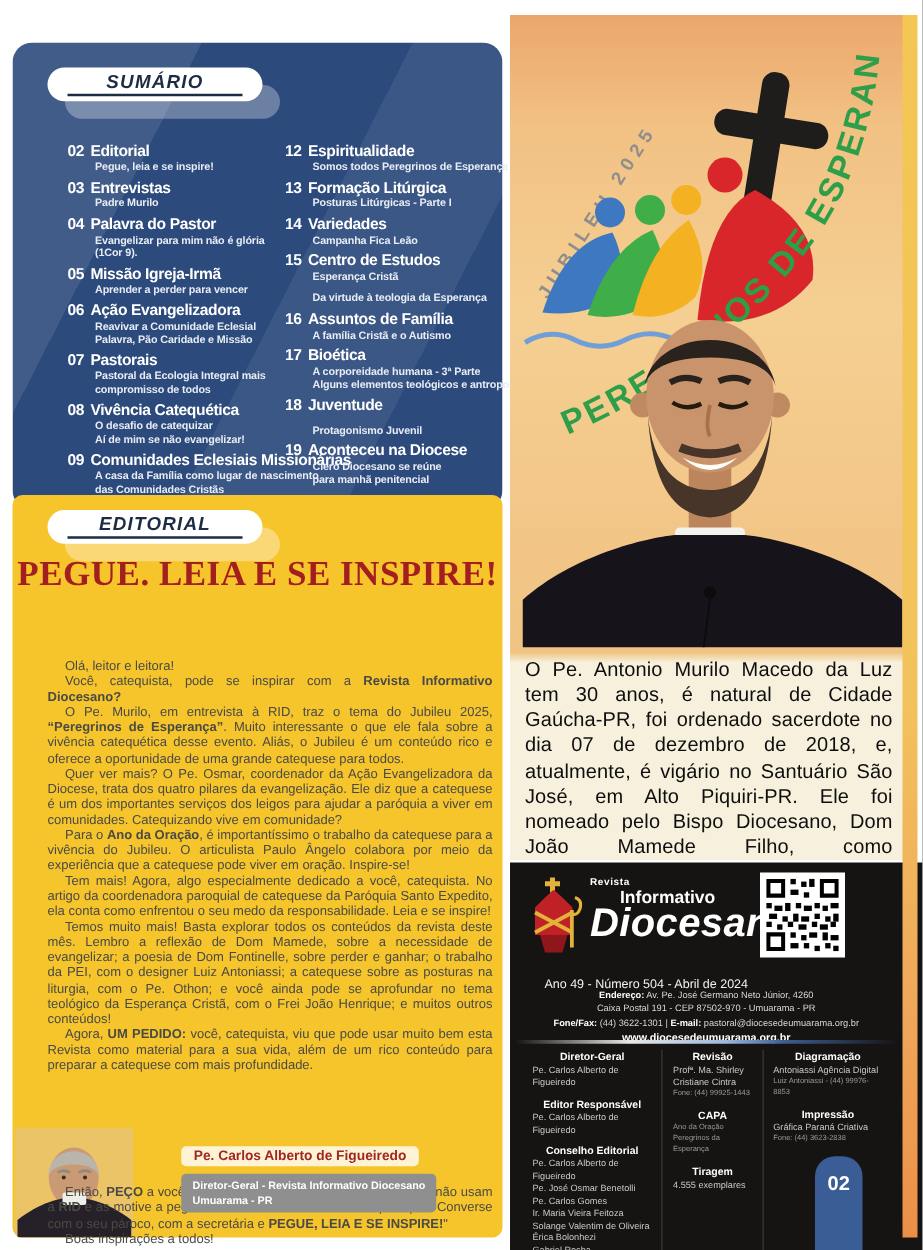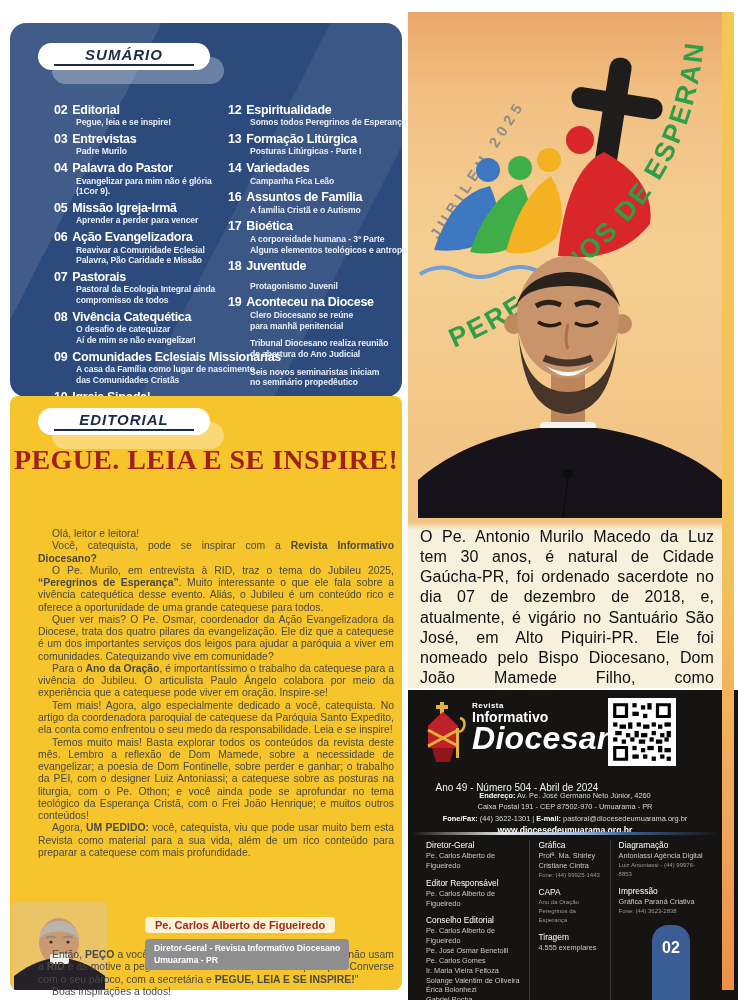--- a/index.html
+++ b/index.html
@@ -1,20 +1,20 @@
 <!DOCTYPE html>
 <html><head>
 <meta charset="utf-8">
 <style>
   html,body{margin:0;padding:0;background:#888;}
   .page{position:relative;width:738px;height:1000px;background:#ffffff;overflow:hidden;
         font-family:"Liberation Sans",sans-serif;}
 
   
-  .panel-blue{position:absolute;left:10px;top:23px;width:392px;height:374px;border-radius:16px;
+  .panel-blue{position:absolute;left:10px;top:34px;width:392px;height:374px;border-radius:16px;
     background:
       linear-gradient(117deg, rgba(255,255,255,0.10) 0 26%, rgba(255,255,255,0) 26%),
       linear-gradient(117deg, rgba(255,255,255,0) 0 55%, rgba(255,255,255,0.07) 55% 78%, rgba(255,255,255,0) 78%),
       #2c4a7c;}
   .pill{position:absolute;left:28px;background:#fff;border-radius:14px;width:172px;height:27px;
     display:flex;flex-direction:column;align-items:center;justify-content:center;
     box-shadow:14px 14px 0 rgba(255,255,255,0.30);}
   .pill .pill-txt{font-style:italic;font-weight:bold;font-size:15px;letter-spacing:1px;color:#1d2c45;line-height:1;}
   .pill .pill-rule{width:140px;height:2px;background:#1d2c45;margin-top:2px;}
   .panel-blue .pill{top:20px;}
@@ -55,37 +55,37 @@
     padding:9px 18px 0 12px;color:#0e0e0e;font-weight:normal;font-size:16px;line-height:1.26;
     text-align:justify;letter-spacing:0.1px;}
   .edge-strip{position:absolute;left:722px;top:12px;width:12px;height:978px;
     background:linear-gradient(180deg,#f4c654 0,#f2c35c 55%,#f0a95a 80%,#ec8f47 100%);}
 
   
   .black-box{position:absolute;left:408px;top:690px;width:362px;height:310px;background:#161412;color:#fff;}
   .mitre{position:absolute;left:12px;top:10px;}
   .rid-title{position:absolute;left:64px;top:12px;line-height:1;}
   .rid-small{font-size:8px;font-weight:bold;letter-spacing:0.5px;}
-  .rid-mid{font-size:14px;font-weight:bold;margin-left:0;}
+  .rid-mid{font-size:14px;font-weight:bold;margin-left:24px;}
   .rid-big{font-size:32px;font-weight:bold;margin-top:-2px;letter-spacing:0.3px;font-style:italic;}
   .rid-issue{position:absolute;left:4px;top:92px;width:210px;text-align:center;font-size:10px;color:#f2f2f2;}
   .qr{position:absolute;left:200px;top:8px;background:#fff;padding:3px;}
   .addr{position:absolute;left:8px;top:100px;width:298px;text-align:center;font-size:7.4px;
     color:#d8d8d6;line-height:1.55;}
   .addr b{color:#fff;}
   .addr .www{font-size:8.6px;font-weight:bold;color:#fff;}
   .divider{position:absolute;left:4px;top:142px;width:306px;height:3px;
     background:linear-gradient(90deg,#161412 0,#e8e8e8 30%,#9db8dd 55%,#3d5f94 70%,#161412 100%);}
   .credits{position:absolute;left:10px;top:150px;width:296px;display:flex;}
   .credit-col{padding:0 8px;}
   .credit-col + .credit-col{border-left:1px solid #3a3835;}
   #credit-col-1{width:118px;}
   #credit-col-2{width:78px;}
   #credit-col-3{width:108px;}
-  .credit-h{margin:7px 0 1px 0;font-size:8.4px;font-weight:normal;color:#fff;}
+  .credit-h{margin:7px 0 1px 0;font-size:8.4px;font-weight:bold;color:#fff;text-align:center;}
   .credit-line{font-size:7.3px;color:#c9c8c5;line-height:1.35;}
   .credit-note{font-size:6px;color:#9a9995;line-height:1.5;}
   .credit-col .first{margin-top:0;}
   .page-tab{position:absolute;left:244px;top:235px;width:38px;height:75px;background:#3a5d96;
     border-radius:16px 16px 0 0;text-align:center;}
   .page-tab .num{margin-top:14px;font-size:16px;font-weight:bold;color:#fff;}
 </style>
 </head>
 <body>
 
@@ -132,21 +132,21 @@
             <span class="toc-title">Ação Evangelizadora</span>
           </div>
           <div class="toc-sub">Reavivar a Comunidade Eclesial</div>
           <div class="toc-sub">Palavra, Pão Caridade e Missão</div>
         </div>
         <div class="toc-item">
           <div class="toc-row">
             <span class="toc-num">07</span>
             <span class="toc-title">Pastorais</span>
           </div>
-          <div class="toc-sub">Pastoral da Ecologia Integral ainda</div>
+          <div class="toc-sub">Pastoral da Ecologia Integral mais</div>
           <div class="toc-sub">compromisso de todos</div>
         </div>
         <div class="toc-item">
           <div class="toc-row">
             <span class="toc-num">08</span>
             <span class="toc-title">Vivência Catequética</span>
           </div>
           <div class="toc-sub">O desafio de catequizar</div>
           <div class="toc-sub">Aí de mim se não evangelizar!</div>
         </div>
@@ -180,20 +180,29 @@
             <span class="toc-title">Formação Litúrgica</span>
           </div>
           <div class="toc-sub">Posturas Litúrgicas - Parte I</div>
         </div>
         <div class="toc-item">
           <div class="toc-row">
             <span class="toc-num">14</span>
             <span class="toc-title">Variedades</span>
           </div>
           <div class="toc-sub">Campanha Fica Leão</div>
+        </div>
+        <div class="toc-item">
+          <div class="toc-row">
+            <span class="toc-num">15</span>
+            <span class="toc-title">Centro de Estudos</span>
+          </div>
+          <div class="toc-sub">Esperança Cristã</div>
+          <div class="toc-gap"></div>
+          <div class="toc-sub">Da virtude à teologia da Esperança</div>
         </div>
         <div class="toc-item">
           <div class="toc-row">
             <span class="toc-num">16</span>
             <span class="toc-title">Assuntos de Família</span>
           </div>
           <div class="toc-sub">A família Cristã e o Autismo</div>
         </div>
         <div class="toc-item">
           <div class="toc-row">
@@ -403,21 +412,21 @@
           <h4 class="credit-h">Conselho Editorial</h4>
           <div class="credit-line">Pe. Carlos Alberto de Figueiredo</div>
           <div class="credit-line">Pe. José Osmar Benetolli</div>
           <div class="credit-line">Pe. Carlos Gomes</div>
           <div class="credit-line">Ir. Maria Vieira Feitoza</div>
           <div class="credit-line">Solange Valentim de Oliveira</div>
           <div class="credit-line">Érica Bolonhezi</div>
           <div class="credit-line">Gabriel Rocha</div>
         </div>
       <div class="credit-col" id="credit-col-2">
-          <h4 class="credit-h first">Gráfica</h4>
+          <h4 class="credit-h first">Revisão</h4>
           <div class="credit-line">Profª. Ma. Shirley</div>
           <div class="credit-line">Cristiane Cintra</div>
           <div class="credit-note">Fone: (44) 99925-1443</div>
           <h4 class="credit-h">CAPA</h4>
           <div class="credit-note">Ano da Oração</div>
           <div class="credit-note">Peregrinos da Esperança</div>
           <h4 class="credit-h">Tiragem</h4>
           <div class="credit-line">4.555 exemplares</div>
         </div>
       <div class="credit-col" id="credit-col-3">

